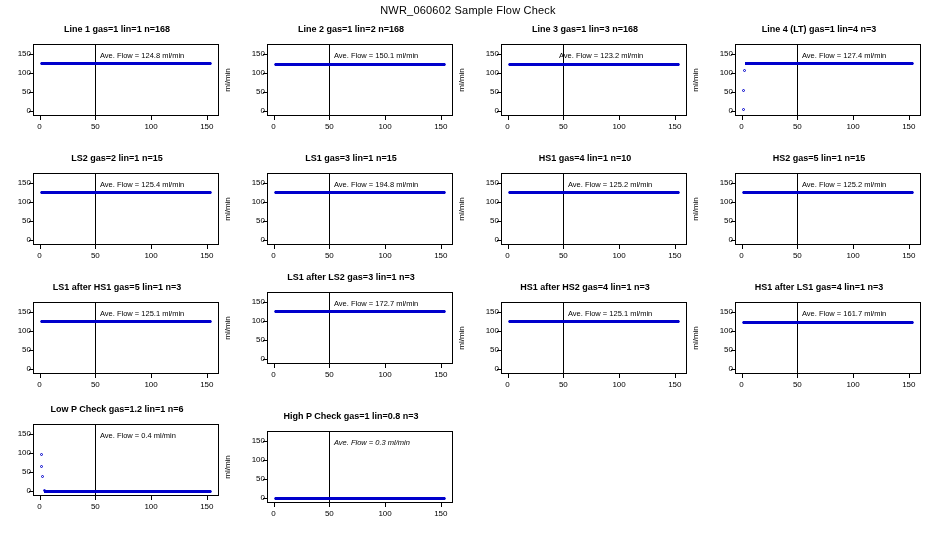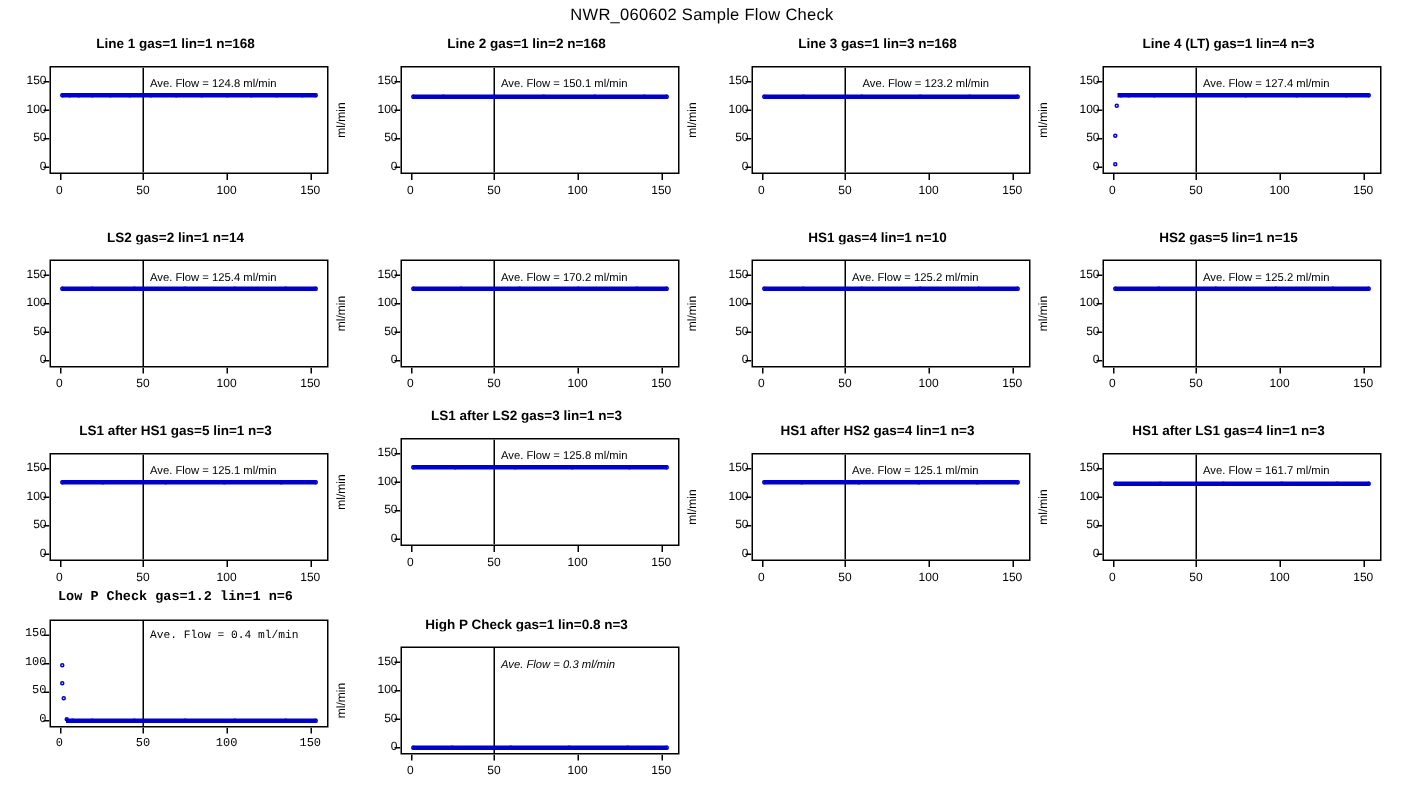--- a/index.html
+++ b/index.html
@@ -292,21 +292,21 @@
         <div class="series">
           <div class="band" style="left: 6.69091px; width: 170.618px; top: 18.1px; height: 3px;"></div>
           <div class="pt" style="left: 7.80606px; top: 19.6px;"></div>
           <div class="pt" style="left: 33.4545px; top: 19.6px;"></div>
           <div class="pt" style="left: 72.4848px; top: 19.6px;"></div>
           <div class="pt" style="left: 111.515px; top: 19.6px;"></div>
           <div class="pt" style="left: 144.97px; top: 19.6px;"></div>
           <div class="pt" style="left: 176.194px; top: 19.6px;"></div>
         </div>
       </div>
-      <div class="ave-flow" style="left: 107px; top: 29px;">Ave. Flow =  123.2  ml/min</div>
+      <div class="ave-flow" style="left: 91px; top: 29px;">Ave. Flow =  123.2  ml/min</div>
     </div>
     <div class="panel" style="left: 702px; top: 0px;">
       <div class="panel-title">Line 4 (LT) gas=1 lin=4 n=3</div>
       <div class="ylabel">ml/min</div>
       <div class="ytick-labels">
         <span style="top: 63.2162px;">0</span>
         <span style="top: 44.2973px;">50</span>
         <span style="top: 25.3784px;">100</span>
         <span style="top: 6.45946px;">150</span>
       </div>
@@ -341,21 +341,21 @@
           <div class="pt" style="left: 61.3333px; top: 18.0108px;"></div>
           <div class="pt" style="left: 94.7879px; top: 18.0108px;"></div>
           <div class="pt" style="left: 128.242px; top: 18.0108px;"></div>
           <div class="pt" style="left: 161.697px; top: 18.0108px;"></div>
           <div class="pt" style="left: 176.194px; top: 18.0108px;"></div>
         </div>
       </div>
       <div class="ave-flow" style="left: 100px; top: 29px;">Ave. Flow =  127.4  ml/min</div>
     </div>
     <div class="panel" style="left: 0px; top: 129px;">
-      <div class="panel-title">LS2 gas=2 lin=1 n=14</div>
+      <div class="panel-title">LS2 gas=2 lin=1 n=15</div>
       <div class="ytick-labels">
         <span style="top: 63.2162px;">0</span>
         <span style="top: 44.2973px;">50</span>
         <span style="top: 25.3784px;">100</span>
         <span style="top: 6.45946px;">150</span>
       </div>
       <div class="ytick-marks">
         <i style="top: 67.2162px;"></i>
         <i style="top: 48.2973px;"></i>
         <i style="top: 29.3784px;"></i>
@@ -382,20 +382,21 @@
           <div class="pt" style="left: 55.7576px; top: 18.7676px;"></div>
           <div class="pt" style="left: 89.2121px; top: 18.7676px;"></div>
           <div class="pt" style="left: 122.667px; top: 18.7676px;"></div>
           <div class="pt" style="left: 156.121px; top: 18.7676px;"></div>
           <div class="pt" style="left: 176.194px; top: 18.7676px;"></div>
         </div>
       </div>
       <div class="ave-flow" style="left: 100px; top: 29px;">Ave. Flow =  125.4  ml/min</div>
     </div>
     <div class="panel" style="left: 234px; top: 129px;">
+      <div class="panel-title">LS1 gas=3 lin=1 n=15</div>
       <div class="ylabel">ml/min</div>
       <div class="ytick-labels">
         <span style="top: 63.2162px;">0</span>
         <span style="top: 44.2973px;">50</span>
         <span style="top: 25.3784px;">100</span>
         <span style="top: 6.45946px;">150</span>
       </div>
       <div class="ytick-marks">
         <i style="top: 67.2162px;"></i>
         <i style="top: 48.2973px;"></i>
@@ -419,21 +420,21 @@
         <div class="series">
           <div class="band" style="left: 6.69091px; width: 170.618px; top: 17.1919px; height: 3px;"></div>
           <div class="pt" style="left: 7.80606px; top: 18.6919px;"></div>
           <div class="pt" style="left: 39.0303px; top: 18.6919px;"></div>
           <div class="pt" style="left: 78.0606px; top: 18.6919px;"></div>
           <div class="pt" style="left: 117.091px; top: 18.6919px;"></div>
           <div class="pt" style="left: 156.121px; top: 18.6919px;"></div>
           <div class="pt" style="left: 176.194px; top: 18.6919px;"></div>
         </div>
       </div>
-      <div class="ave-flow" style="left: 100px; top: 29px;">Ave. Flow =  170.2  ml/min</div>
+      <div class="ave-flow" style="left: 100px; top: 29px;">Ave. Flow =  194.8  ml/min</div>
     </div>
     <div class="panel" style="left: 468px; top: 129px;">
       <div class="panel-title">HS1 gas=4 lin=1 n=10</div>
       <div class="ylabel">ml/min</div>
       <div class="ytick-labels">
         <span style="top: 63.2162px;">0</span>
         <span style="top: 44.2973px;">50</span>
         <span style="top: 25.3784px;">100</span>
         <span style="top: 6.45946px;">150</span>
       </div>
@@ -582,21 +583,21 @@
         <div class="series">
           <div class="band" style="left: 6.69091px; width: 170.618px; top: 17.1162px; height: 3px;"></div>
           <div class="pt" style="left: 7.80606px; top: 18.6162px;"></div>
           <div class="pt" style="left: 35.6848px; top: 18.6162px;"></div>
           <div class="pt" style="left: 75.8303px; top: 18.6162px;"></div>
           <div class="pt" style="left: 113.745px; top: 18.6162px;"></div>
           <div class="pt" style="left: 151.661px; top: 18.6162px;"></div>
           <div class="pt" style="left: 176.194px; top: 18.6162px;"></div>
         </div>
       </div>
-      <div class="ave-flow" style="left: 100px; top: 29px;">Ave. Flow =  125.8  ml/min</div>
+      <div class="ave-flow" style="left: 100px; top: 29px;">Ave. Flow =  172.7  ml/min</div>
     </div>
     <div class="panel" style="left: 468px; top: 258px;">
       <div class="panel-title">HS1 after HS2 gas=4 lin=1 n=3</div>
       <div class="ylabel">ml/min</div>
       <div class="ytick-labels">
         <span style="top: 63.2162px;">0</span>
         <span style="top: 44.2973px;">50</span>
         <span style="top: 25.3784px;">100</span>
         <span style="top: 6.45946px;">150</span>
       </div>
@@ -666,21 +667,21 @@
           <div class="pt" style="left: 7.80606px; top: 19.1081px;"></div>
           <div class="pt" style="left: 37.9152px; top: 19.1081px;"></div>
           <div class="pt" style="left: 79.1758px; top: 19.1081px;"></div>
           <div class="pt" style="left: 118.206px; top: 19.1081px;"></div>
           <div class="pt" style="left: 155.006px; top: 19.1081px;"></div>
           <div class="pt" style="left: 176.194px; top: 19.1081px;"></div>
         </div>
       </div>
       <div class="ave-flow" style="left: 100px; top: 29px;">Ave. Flow =  161.7  ml/min</div>
     </div>
-    <div class="panel" style="left: 0px; top: 369px; font-family: Liberation Mono, monospace;">
+    <div class="panel" style="left: 0px; top: 380px;">
       <div class="panel-title">Low P Check gas=1.2 lin=1 n=6</div>
       <div class="ytick-labels">
         <span style="top: 63.2162px;">0</span>
         <span style="top: 44.2973px;">50</span>
         <span style="top: 25.3784px;">100</span>
         <span style="top: 6.45946px;">150</span>
       </div>
       <div class="ytick-marks">
         <i style="top: 67.2162px;"></i>
         <i style="top: 48.2973px;"></i>

